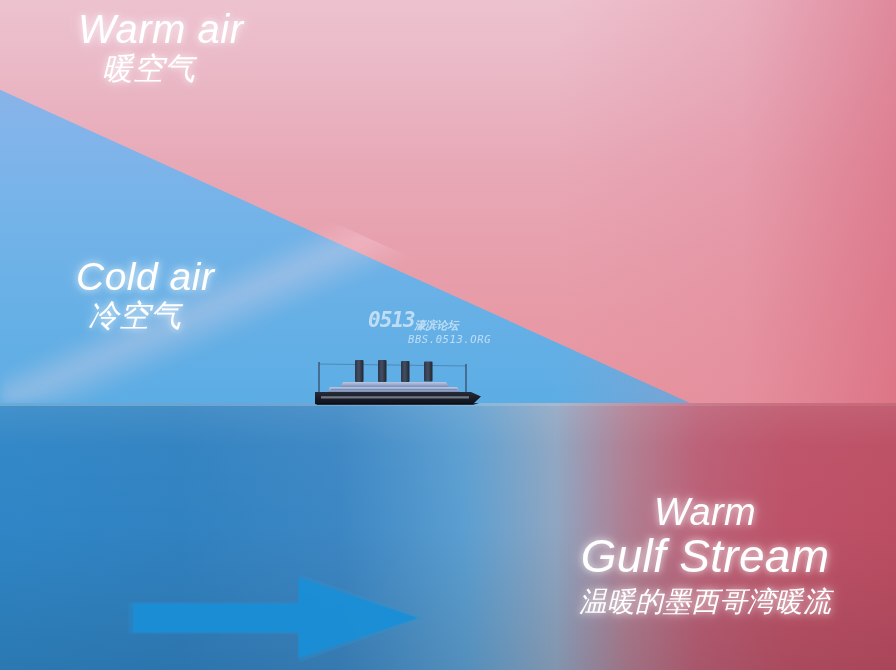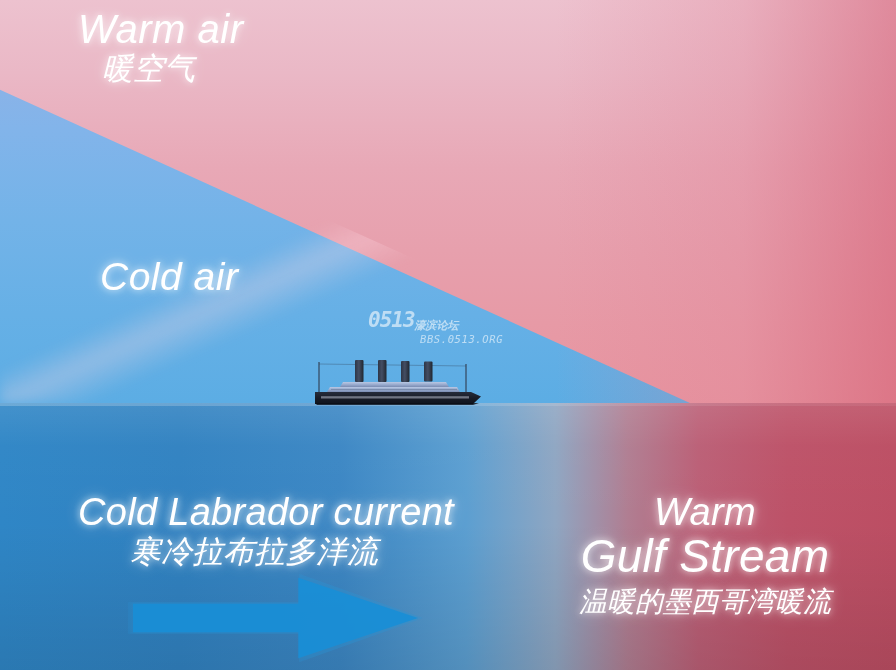--- a/index.html
+++ b/index.html
@@ -127,21 +127,21 @@
                  0 0 16px rgba(255,255,255,0.45);
     pointer-events: none;
   }
   .label .en { display: block; font-weight: 400; }
   .label .zh { display: block; font-weight: 400; }
 
   #warm-air-label        { left: 78px;  top: 8px; }
   #warm-air-label .en    { font-size: 40px; letter-spacing: 0.5px; }
   #warm-air-label .zh    { font-size: 31px; margin-left: 24px; margin-top: 3px; }
 
-  #cold-air-label        { left: 100px;  top: 256px; }
+  #cold-air-label        { left: 76px;  top: 256px; }
   #cold-air-label .en    { font-size: 39px; letter-spacing: 0.5px; }
   #cold-air-label .zh    { font-size: 31px; margin-left: 12px; margin-top: 3px; }
 
   #labrador-label        { left: 78px;  top: 492px; }
   #labrador-label .en    { font-size: 38px; letter-spacing: 0.3px; }
   #labrador-label .zh    { font-size: 31px; margin-left: 52px; margin-top: 4px; }
 
   #gulf-label            { left: 540px; top: 492px; width: 330px; text-align: center; }
   #gulf-label .en        { font-size: 38px; letter-spacing: 0.3px; }
   #gulf-label .en2       { display: block; font-size: 46px; letter-spacing: 0.3px; margin-top: 0; }
@@ -209,21 +209,21 @@
     font-weight: 700;
     color: #ffffff;
     line-height: 1;
     letter-spacing: 0px;
   }
   #watermark .wm-url {
     font-family: "DejaVu Sans Mono", "Liberation Mono", monospace;
     font-size: 10.5px;
     color: #ffffff;
     letter-spacing: 0.6px;
-    margin-left: 52px;
+    margin-left: 40px;
     margin-top: 3px;
     line-height: 1;
   }
 </style>
 </head>
 <body>
 
 <div id="stage">
 
   <div class="sky"></div>
@@ -278,26 +278,23 @@
     <path d="M12 51 L176 51 L170 53 L14 53 Z" fill="#0b0e15" opacity="0.8"></path>
   </svg>
 
   <div class="label" id="warm-air-label">
     <span class="en">Warm air</span>
     <span class="zh">暖空气</span>
   </div>
 
   <div class="label" id="cold-air-label">
     <span class="en">Cold air</span>
+    <span class="zh">冷空气</span>
   </div>
 
-  <div class="label" id="labrador-label">
-    <span class="en">Cold Labrador current</span>
-    <span class="zh">寒冷拉布拉多洋流</span>
-  </div>
 
   <div class="label" id="gulf-label">
     <span class="en">Warm</span>
     <span class="en2">Gulf Stream</span>
     <span class="zh">温暖的墨西哥湾暖流</span>
   </div>
 
   <div id="watermark">
     <div class="wm-row1">
       <span class="wm-num">0513</span>

